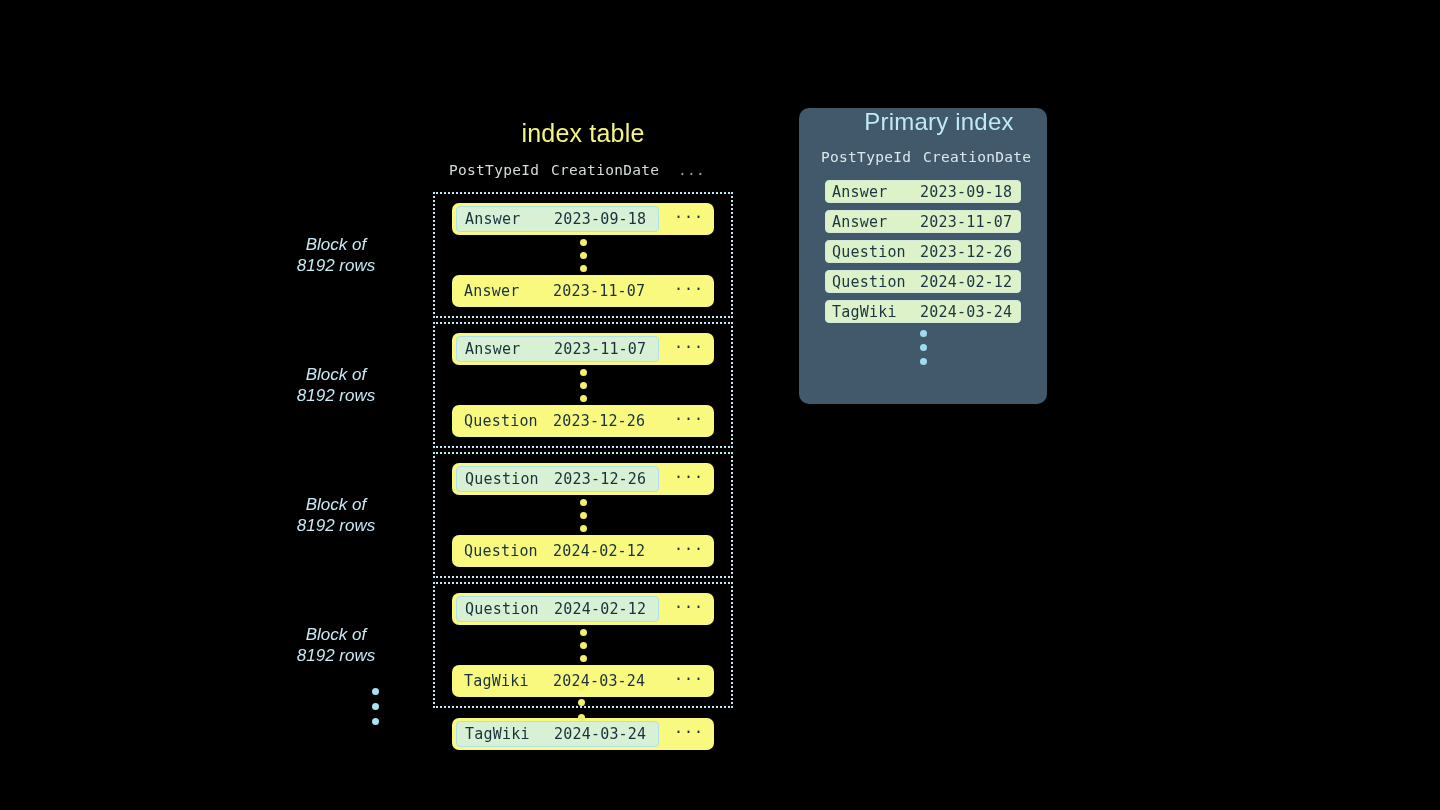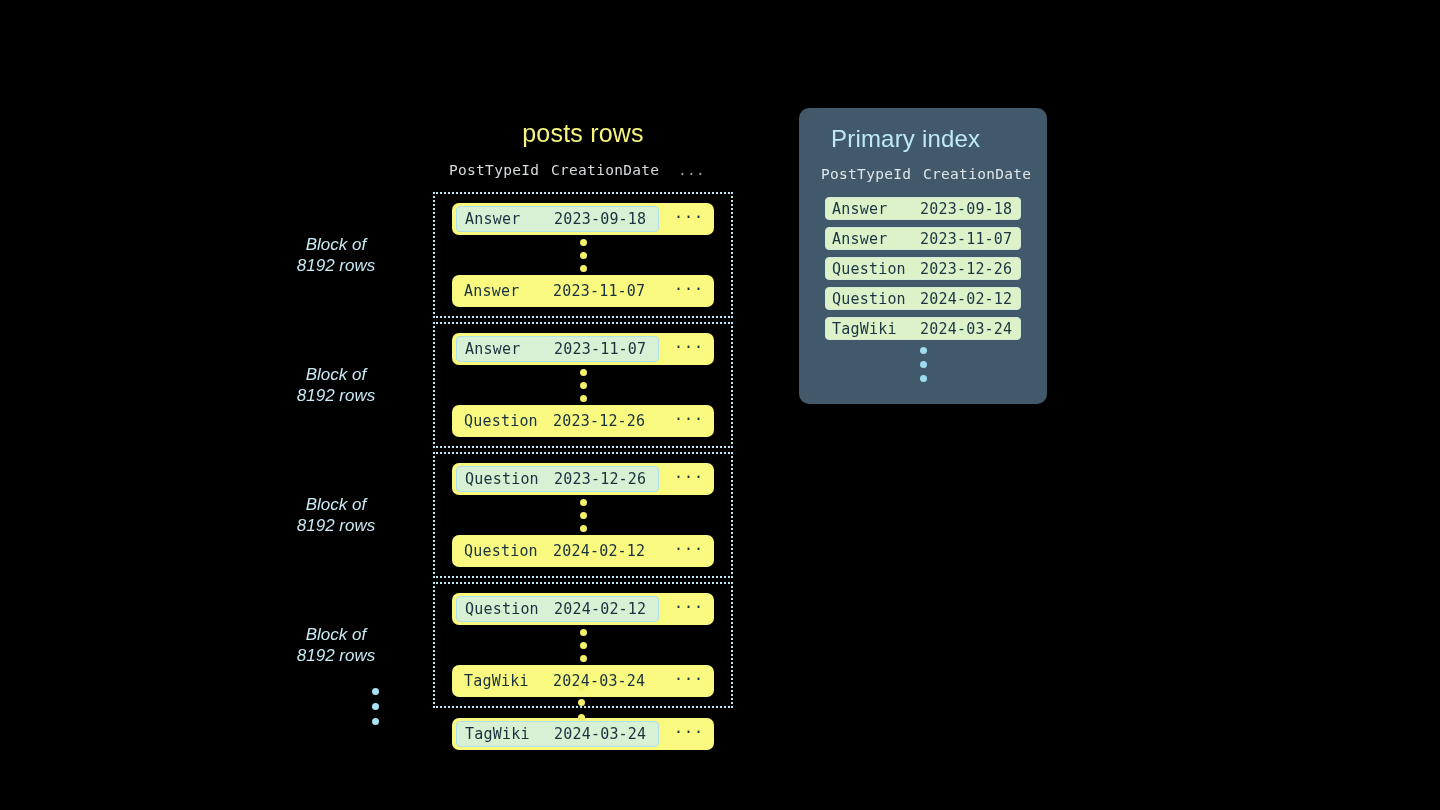--- a/index.html
+++ b/index.html
@@ -178,21 +178,21 @@
     width: 248px;
     height: 296px;
     background: #41596a;
     border-radius: 10px;
     box-sizing: border-box;
   }
   .pi-title {
     font-family: "Liberation Sans", sans-serif;
     font-size: 24px;
     color: #bfe9f7;
-    margin-top: 17px;
+    text-align: center;
     letter-spacing: 0.2px;
     padding-left: 32px;
   }
   .pi-headers {
     position: relative;
     height: 22px;
     margin-top: 13px;
     font-size: 14.5px;
     color: #dfe6e9;
     letter-spacing: 0.3px;
@@ -228,21 +228,21 @@
   }
   .pi-dots span {
     width: 7px; height: 7px; border-radius: 50%; background: #9fdcef;
   }
 </style>
 </head>
 <body>
 
 <div id="posts-table-group">
 
-  <div class="table-title">posts rows</div>
+  <div class="table-title">index table</div>
 
   <div class="col-headers">
     <span class="h-type">PostTypeId</span>
     <span class="h-date">CreationDate</span>
     <span class="h-dots">...</span>
   </div>
 
   <div class="blocks-wrap">
 
     <div class="block">

